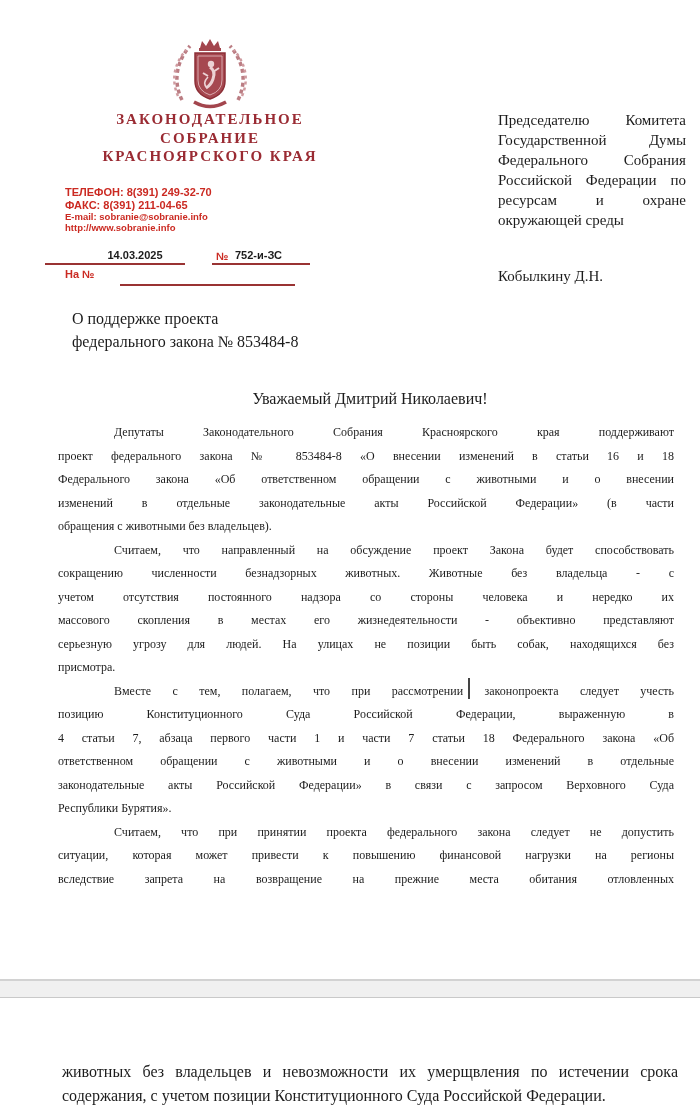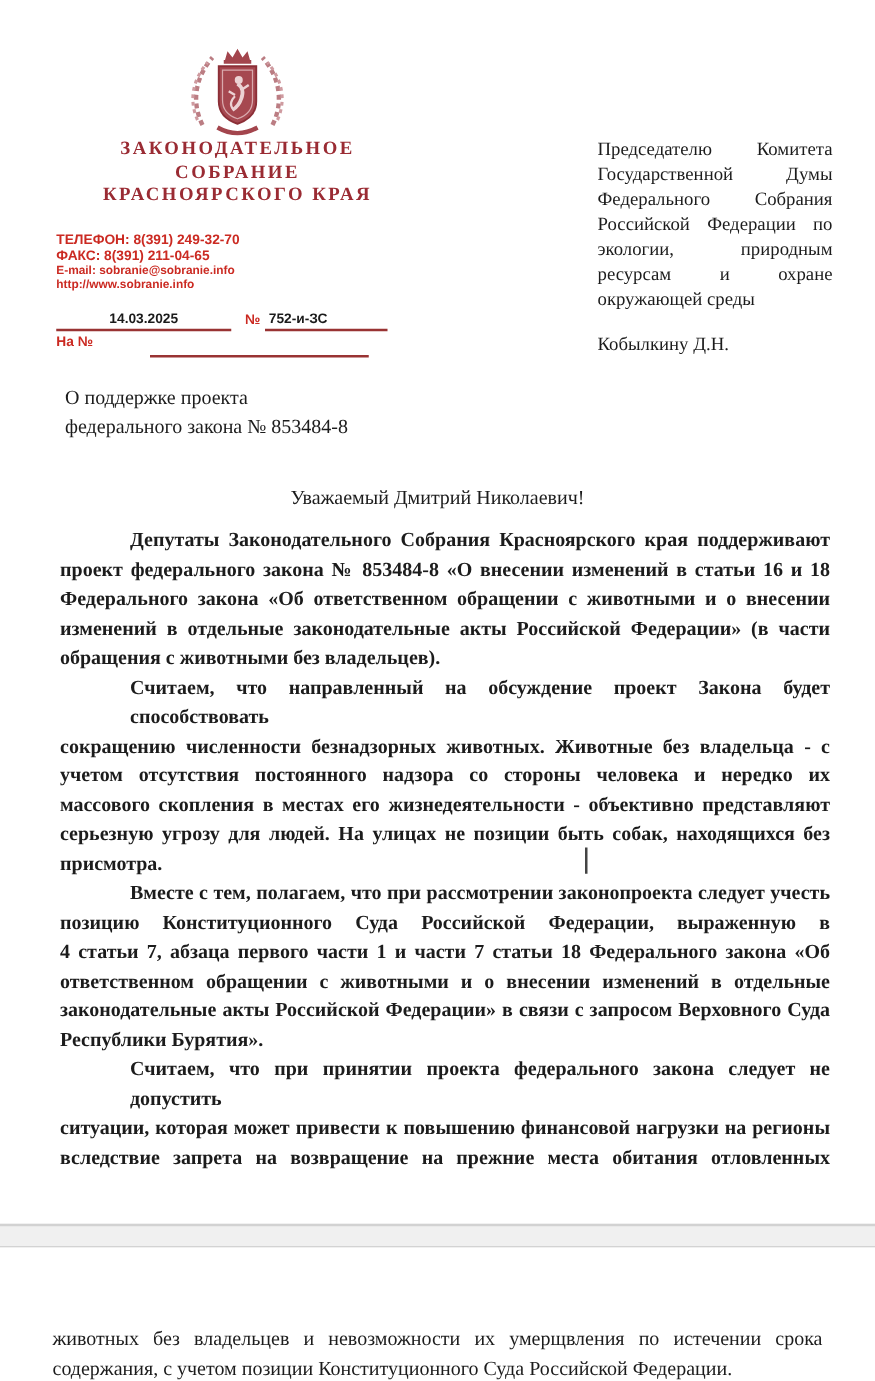--- a/index.html
+++ b/index.html
@@ -2,21 +2,21 @@
 <html><head>
 <meta charset="utf-8">
 <style>
   html,body{margin:0;padding:0;background:#fff;}
   .screen{
     position:relative;width:700px;height:1105px;overflow:hidden;
     background:#ffffff;
     font-family:"Liberation Serif","DejaVu Serif",serif;
     color:#1c1c1c;
   }
-  .abs{position:absolute;}
+  .abs{position:absolute;margin-left:20px;}
   .page{position:absolute;left:0;width:700px;background:#ffffff;}
   .page-1{top:0;height:979px;}
   .page-2{top:998px;height:107px;}
   .page-break{
     position:absolute;left:0;top:979px;width:700px;height:19px;
     background:#f0f0f0;border-top:2px solid #d2d2d2;border-bottom:1px solid #c9c9c9;
     box-sizing:border-box;
   }
   
   .lh-title{
@@ -40,21 +40,21 @@
   }
   
   .recipient{left:478px;top:110px;width:188px;font-size:15px;line-height:20px;}
   .recipient .line{text-align:justify;text-align-last:justify;}
   .recipient .line:last-child{text-align-last:left;}
   .recipient-name{left:478px;top:268px;width:188px;font-size:15px;}
   
   .subject{left:52px;top:307px;width:350px;font-size:16px;line-height:23px;}
   .salutation{left:42px;top:390px;width:616px;text-align:center;font-size:16px;}
   
-  .body-flow{left:48px;top:421px;width:616px;font-size:16px;line-height:23.5px;font-weight:bold;}
+  .body-flow{left:38px;top:421px;width:616px;font-size:12px;line-height:23.5px;}
   .page2-flow{left:42px;top:1060px;width:616px;font-size:16px;line-height:23.5px;}
   .para .line{text-align:justify;text-align-last:justify;}
   .para.left-last .line:last-child{text-align-last:left;}
   .para.indent-first .line:first-child{padding-left:56px;}
   .caret{
     position:absolute;left:468px;top:678px;width:1.5px;height:21px;background:#444;
   }
   .emblem{left:146px;top:36px;width:88px;height:74px;}
 </style>
 </head>
@@ -108,21 +108,20 @@
   <div class="abs ref-black" style="left:215px;top:249px;width:95px;">752-и-ЗС</div>
   <div class="red-rule" style="left:212px;top:263px;width:98px;"></div>
   <div class="abs ref-red" style="left:45px;top:268px;">На №</div>
   <div class="red-rule" style="left:120px;top:284px;width:175px;"></div>
 
   <div class="abs recipient">
       <div class="line">Председателю Комитета</div>
       <div class="line">Государственной Думы</div>
       <div class="line">Федерального Собрания</div>
       <div class="line">Российской Федерации по</div>
-      <div class="line">экологии, природным</div>
       <div class="line">ресурсам и охране</div>
       <div class="line">окружающей среды</div>
     </div>
   <div class="abs recipient-name">Кобылкину Д.Н.</div>
 
   <div class="abs subject">
       <div class="line">О поддержке проекта</div>
       <div class="line">федерального закона № 853484-8</div>
     </div>
 

